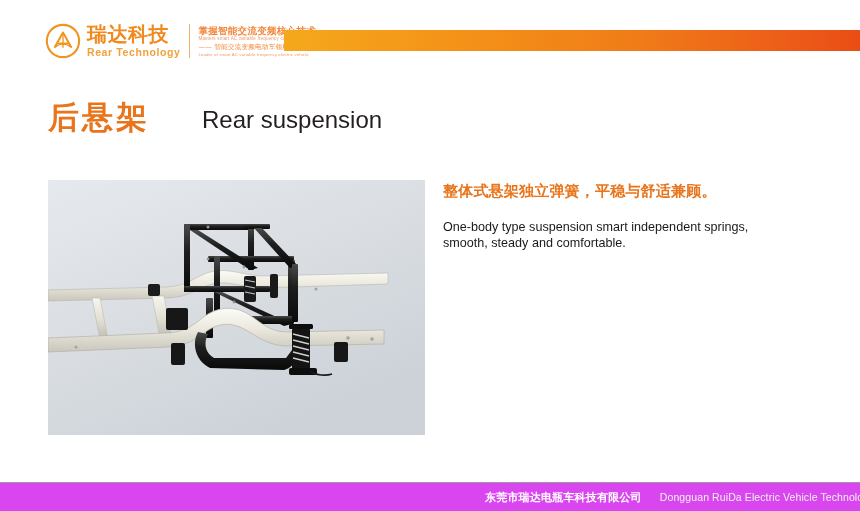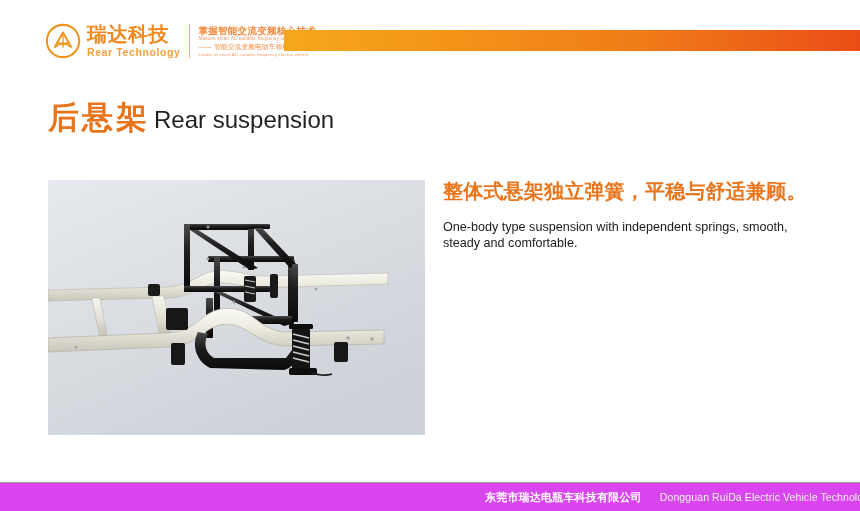--- a/index.html
+++ b/index.html
@@ -111,20 +111,21 @@
     width: 608px; height: 21px;
     background: linear-gradient(to right, #F5A81C 0%, #F49318 28%, #F07C18 58%, #EC5A18 85%, #E94612 100%);
   }
 
   
   .title-row {
     position: absolute;
     left: 48px; top: 98px;
     display: flex;
     align-items: baseline;
+    gap: 48px;
   }
   .title-cn {
     font-family: "DejaVu Sans", sans-serif;
     font-size: 31px;
     font-weight: bold;
     color: #E8741B;
     letter-spacing: 3px;
     line-height: 38px;
   }
   .title-en {
@@ -146,21 +147,21 @@
   .photo svg { display: block; width: 100%; height: 100%; }
 
   
   .copy {
     position: absolute;
     left: 443px; top: 180px;
     width: 400px;
   }
   .copy-cn {
     font-family: Liberation Serif, serif;
-    font-size: 20px;
+    font-size: 15px;
     font-weight: bold;
     color: #E8741B;
     line-height: 22px;
     letter-spacing: 0.2px;
   }
   .copy-en {
     font-family: "Liberation Sans", sans-serif;
     font-size: 12.6px;
     color: #1a1a1a;
     line-height: 15.5px;
@@ -334,21 +335,21 @@
     <circle cx="300" cy="158" r="1.8" fill="#a8a69a"></circle>
     <circle cx="324" cy="159" r="1.8" fill="#a8a69a"></circle>
     <circle cx="28" cy="167" r="1.6" fill="#a8a69a"></circle>
 
     <path d="M262 192 C272 196 278 196 284 194" stroke="#1a1a1a" stroke-width="1.6" fill="none"></path>
   </svg>
 </div>
 
 <div class="copy">
   <div class="copy-cn">整体式悬架独立弹簧，平稳与舒适兼顾。</div>
-  <div class="copy-en">One-body type suspension with independent springs, smooth, steady and comfortable.</div>
+  <div class="copy-en">One-body type suspension smart independent springs, smooth, steady and comfortable.</div>
 </div>
 
 <div class="footer">
   <div class="footer-inner">
     <span class="footer-cn">东莞市瑞达电瓶车科技有限公司</span>
     <span class="footer-en">Dongguan RuiDa Electric Vehicle Technology Co.,Ltd.</span>
   </div>
 </div>
 
 </body></html>

